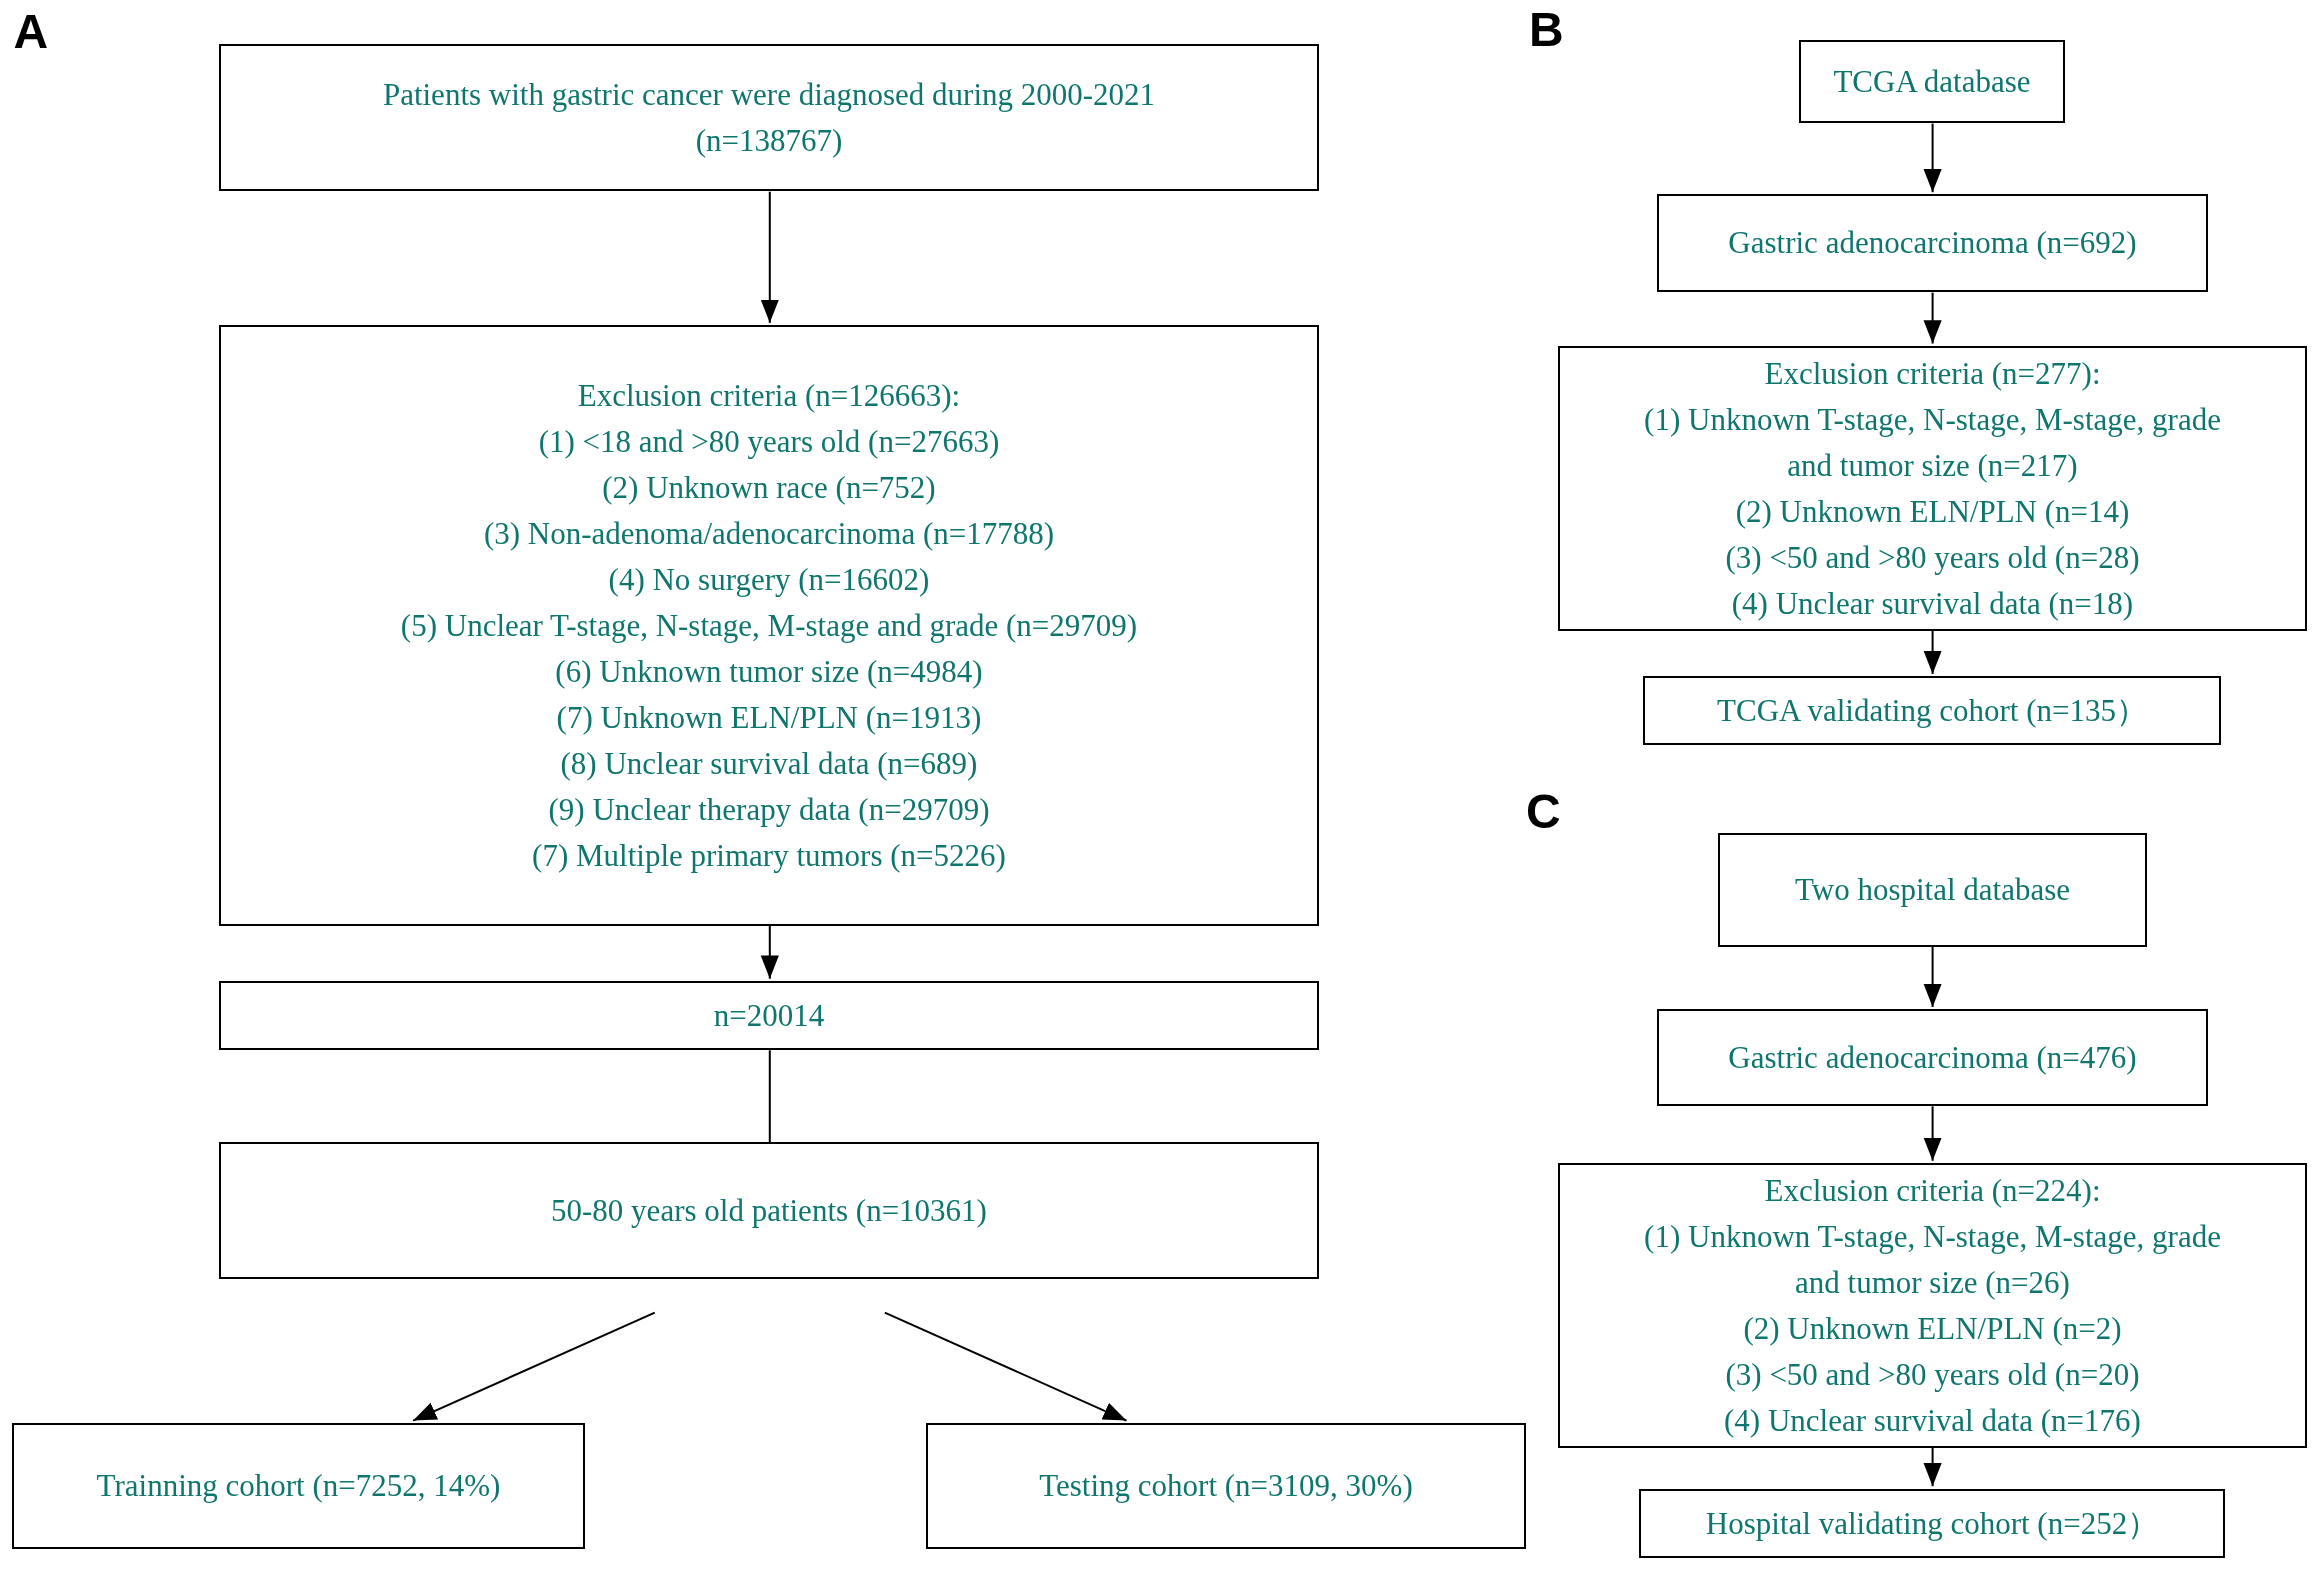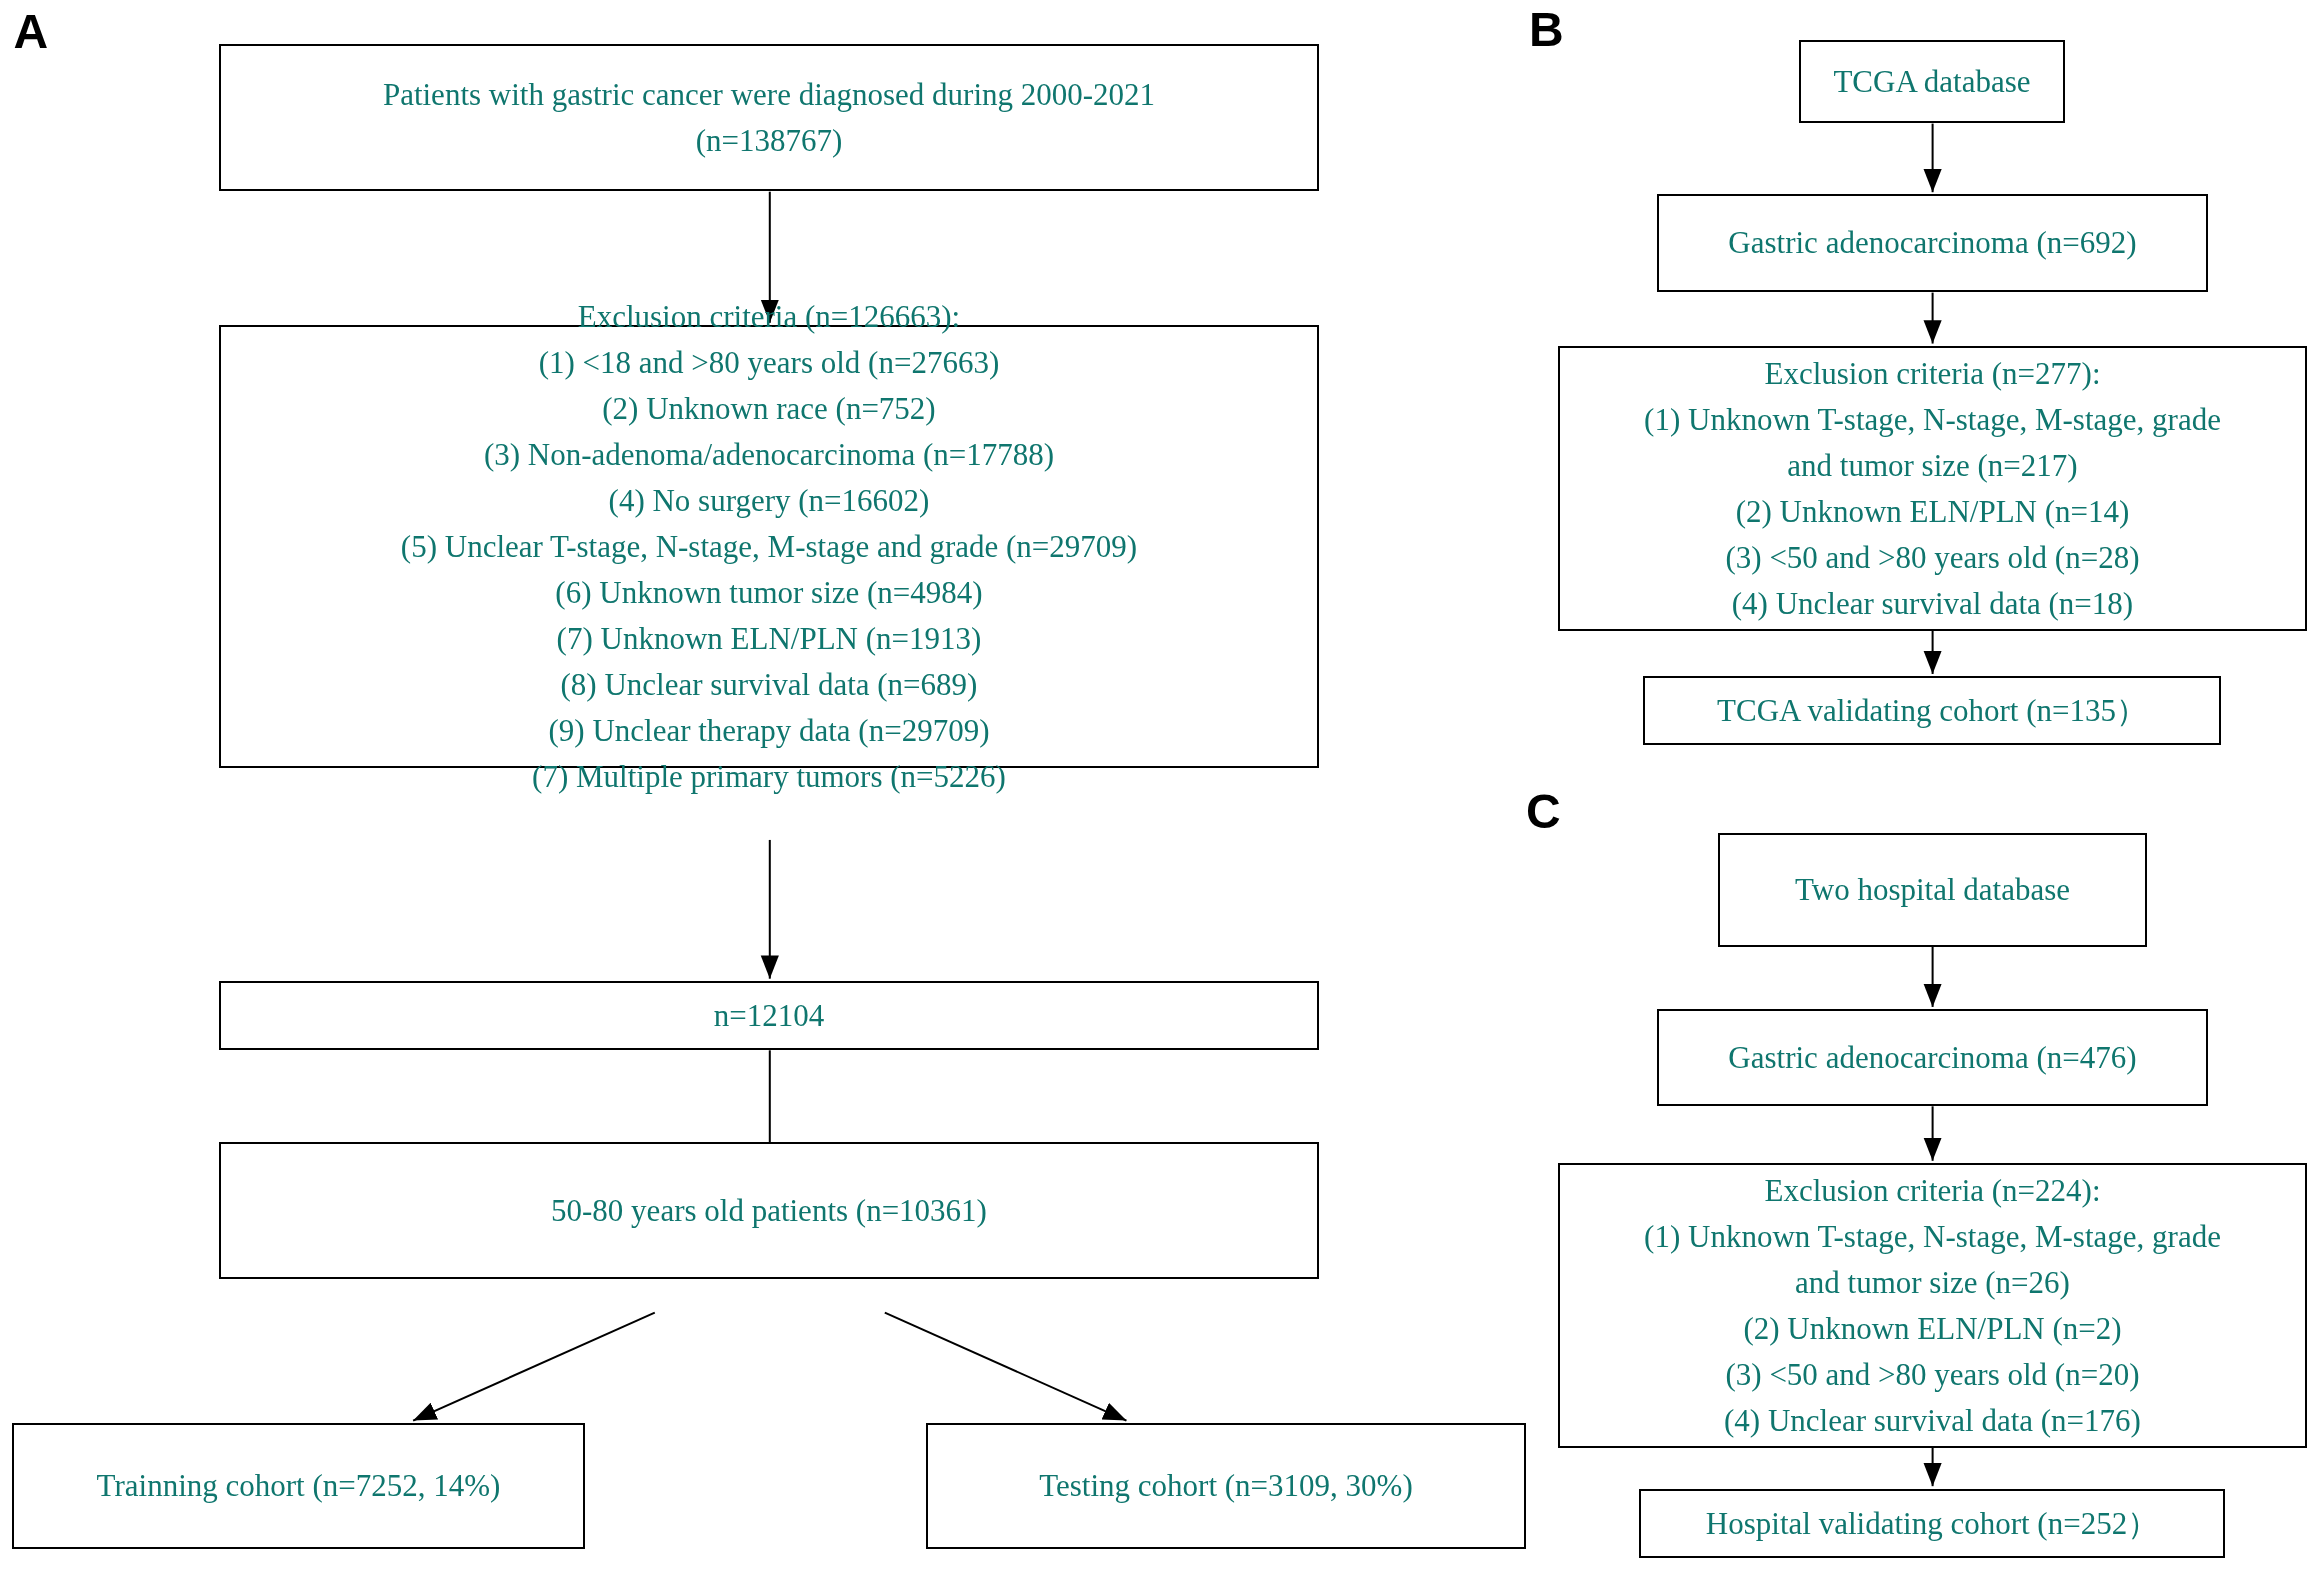--- a/index.html
+++ b/index.html
@@ -49,36 +49,36 @@
 
   <div class="panel-label" style="left:13.6px;top:7.6px">A</div>
   <div class="panel-label" style="left:1529px;top:6px">B</div>
   <div class="panel-label" style="left:1526px;top:788px">C</div>
 
   <div class="flow-box" style="left:219px;top:44px;width:1100px;height:147px">
     <div class="box-text">Patients with gastric cancer were diagnosed during 2000-2021
 (n=138767)</div>
   </div>
 
-  <div class="flow-box" style="left:219px;top:325px;width:1100px;height:443px">
+  <div class="flow-box" style="left:219px;top:325px;width:1100px;height:601px">
     <div class="box-text">Exclusion criteria (n=126663):
 (1) &lt;18 and &gt;80 years old (n=27663)
 (2) Unknown race (n=752)
 (3) Non-adenoma/adenocarcinoma (n=17788)
 (4) No surgery (n=16602)
 (5) Unclear T-stage, N-stage, M-stage and grade (n=29709)
 (6) Unknown tumor size (n=4984)
 (7) Unknown ELN/PLN (n=1913)
 (8) Unclear survival data (n=689)
 (9) Unclear therapy data (n=29709)
 (7) Multiple primary tumors (n=5226)</div>
   </div>
 
   <div class="flow-box" style="left:219px;top:981px;width:1100px;height:69px">
-    <div class="box-text">n=12104</div>
+    <div class="box-text">n=20014</div>
   </div>
 
   <div class="flow-box" style="left:219px;top:1142px;width:1100px;height:137px">
     <div class="box-text">50-80 years old patients (n=10361)</div>
   </div>
 
   <div class="flow-box" style="left:12px;top:1423px;width:573px;height:126px">
     <div class="box-text">Trainning cohort (n=7252, 14%)</div>
   </div>
 

